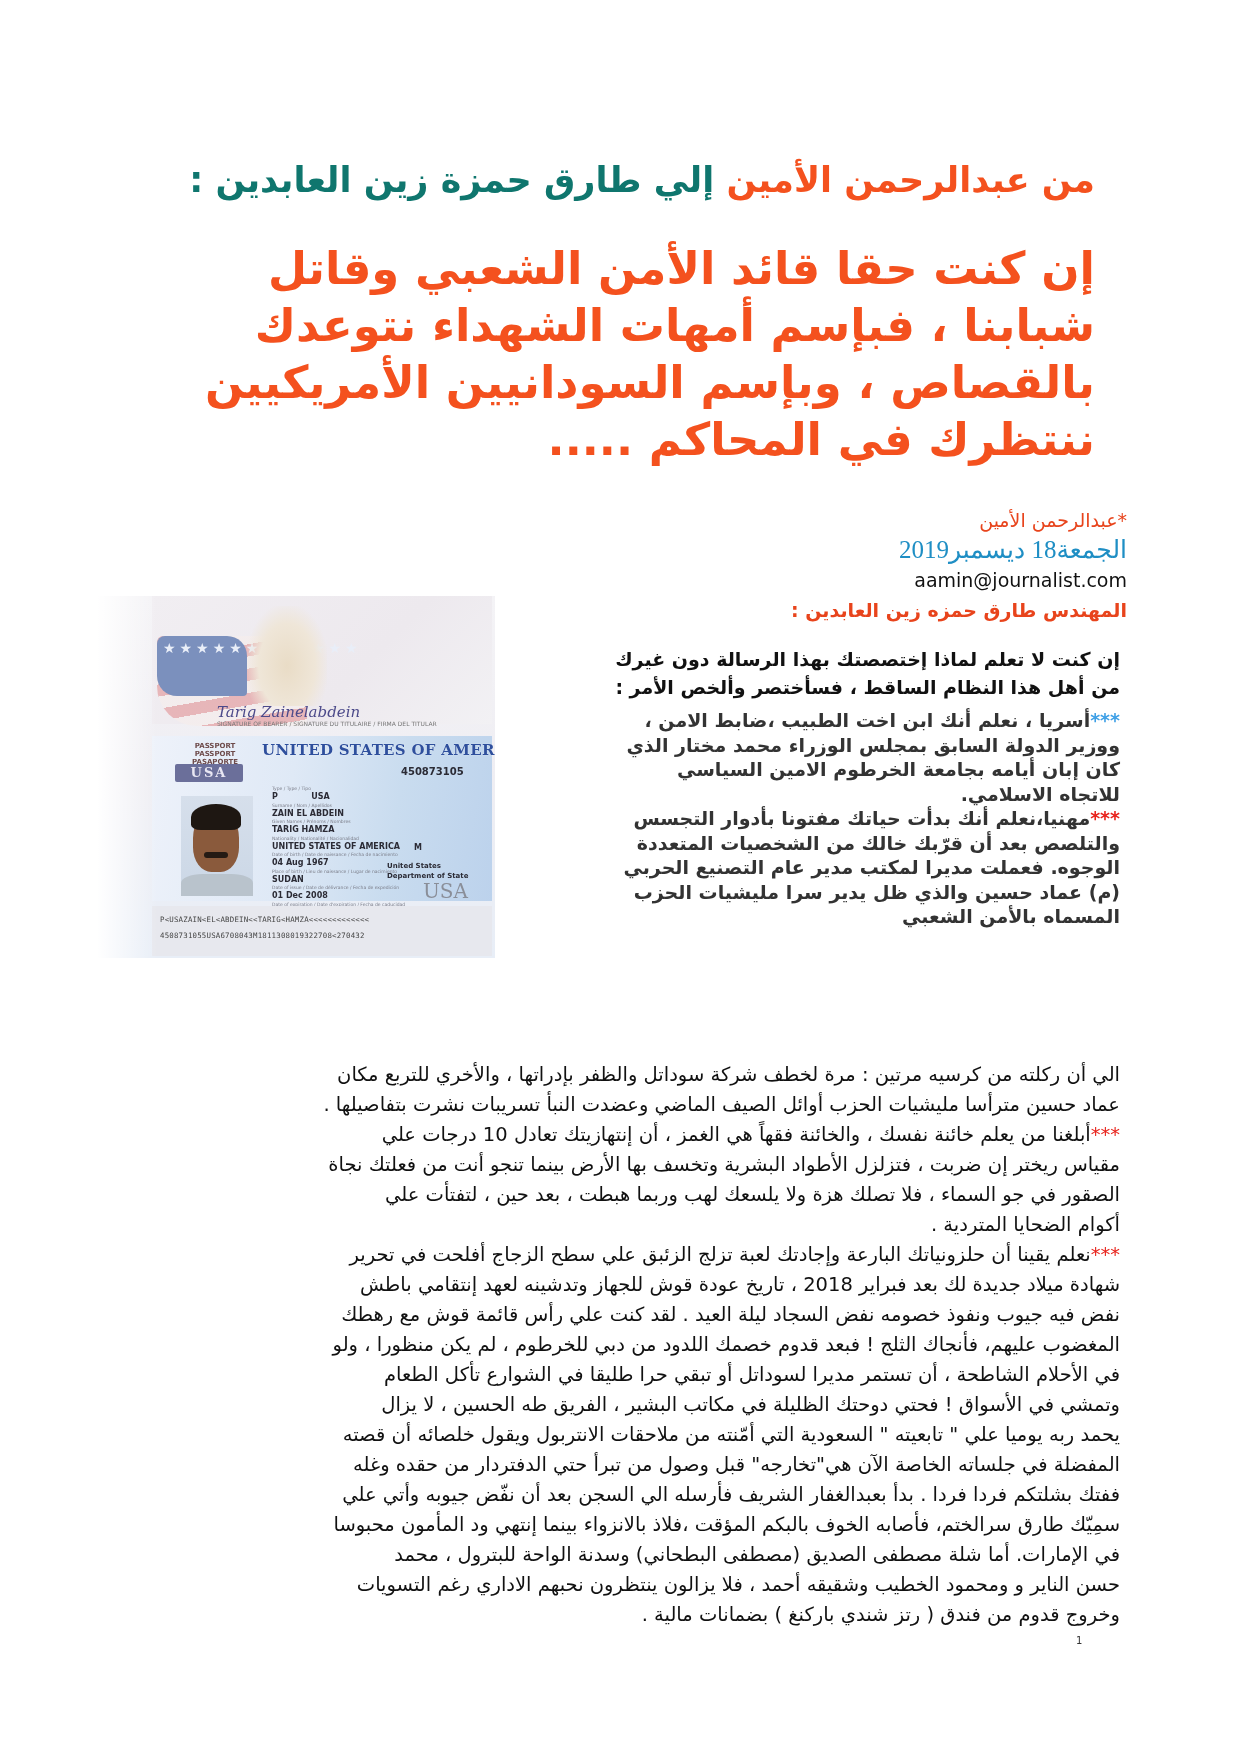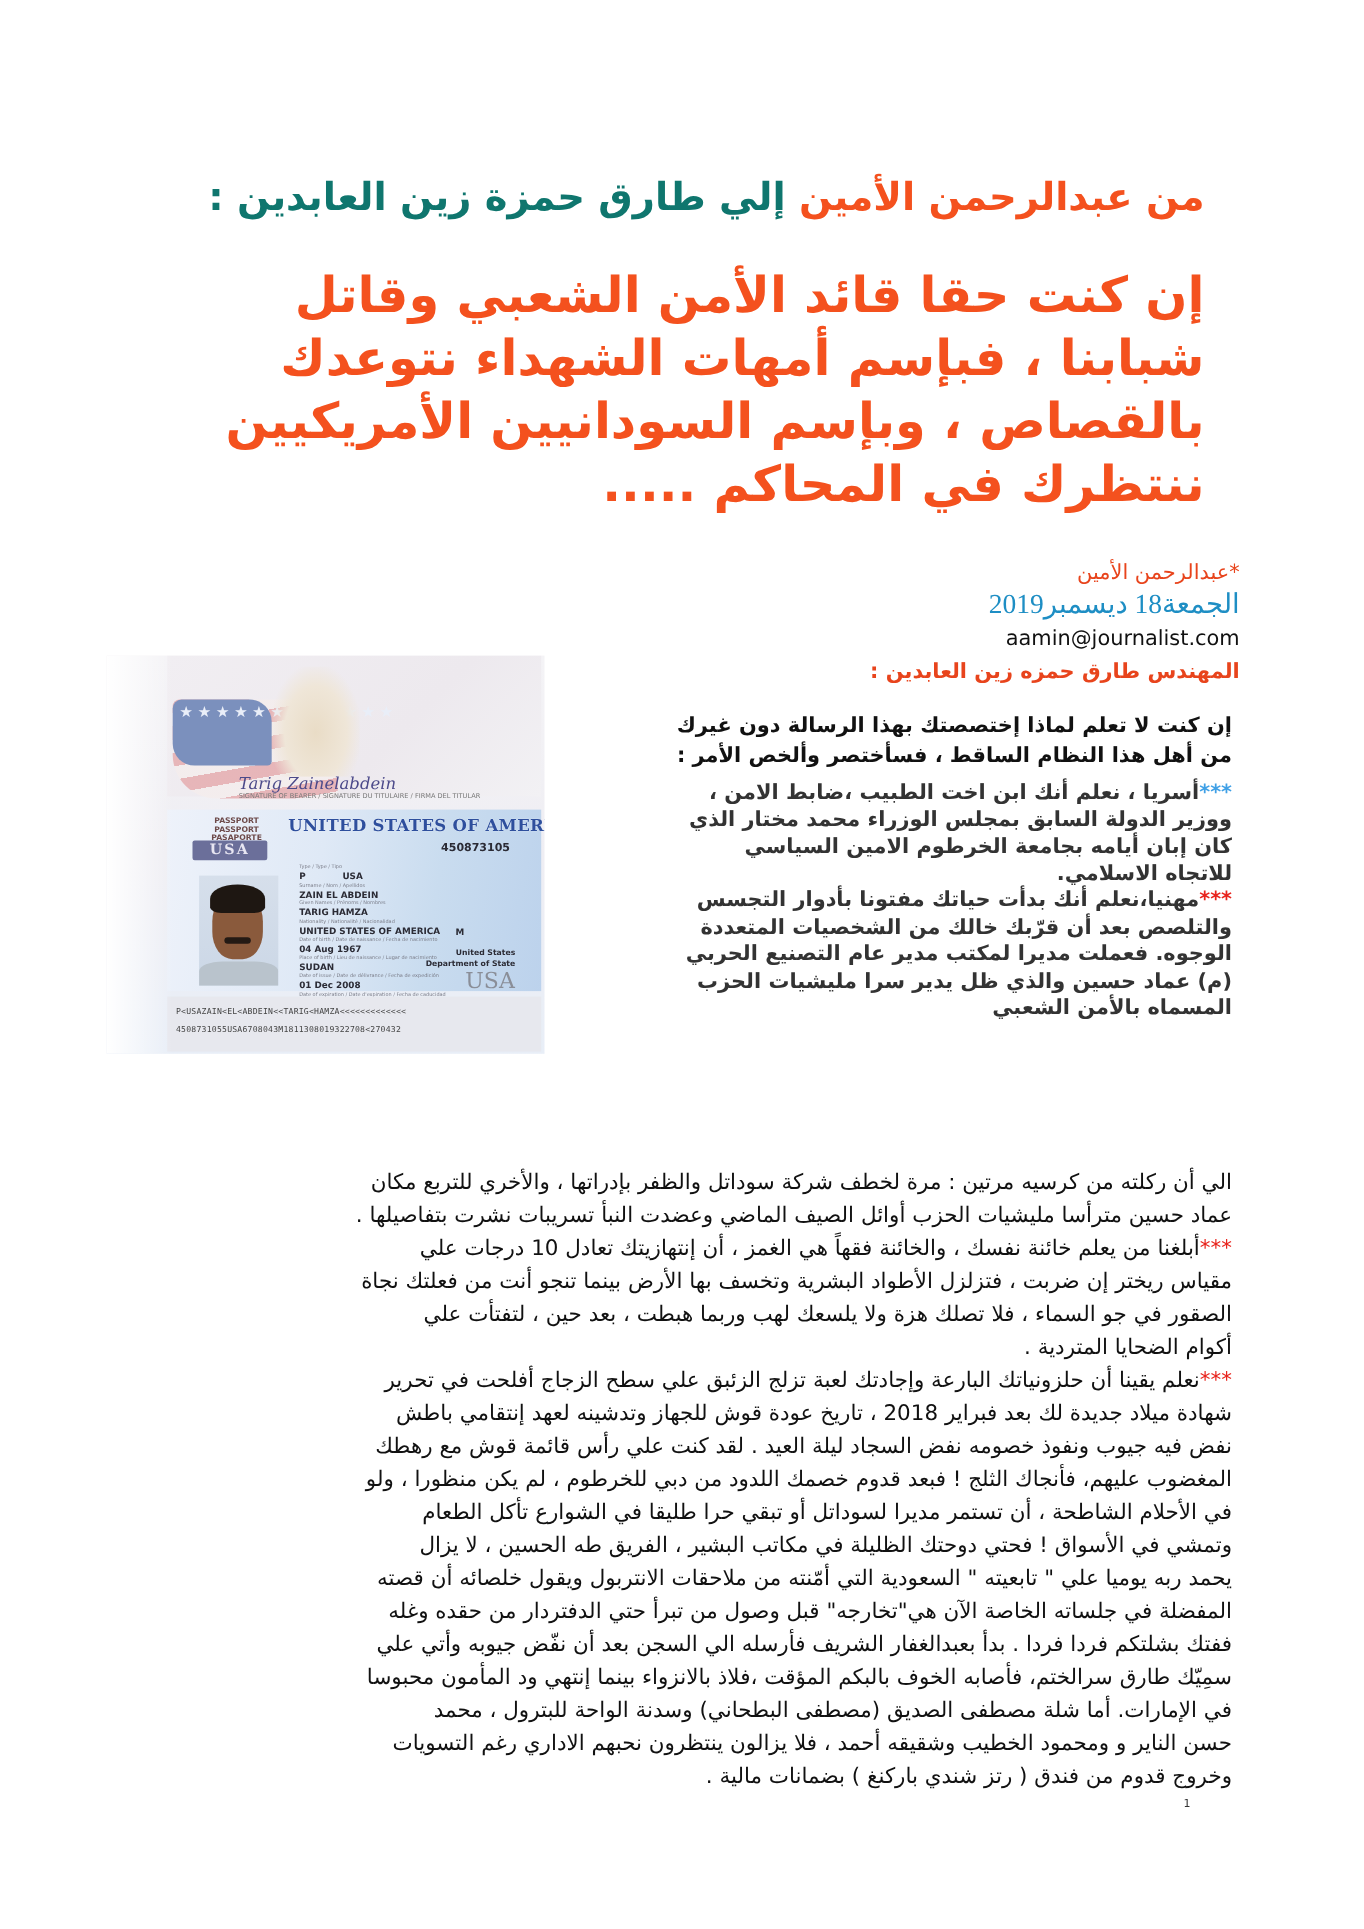--- a/index.html
+++ b/index.html
@@ -47,21 +47,21 @@
   .pp-usa-badge { position: absolute; left: 78px; top: 168px; width: 68px; height: 18px; background: #6b6f9a; color: #e8e6f2; font-family: "DejaVu Serif", serif; font-weight: bold; font-size: 13px; text-align: center; line-height: 18px; letter-spacing: 2px; border-radius: 2px; }
   .pp-photo { position: absolute; left: 84px; top: 200px; width: 72px; height: 100px; background: linear-gradient(180deg,#d6dfeb 0%, #cbd7e6 100%); overflow: hidden; }
   .pp-face { position: absolute; left: 12px; top: 14px; width: 46px; height: 62px; border-radius: 45% 45% 40% 40%; background: #8a5a3c; }
   .pp-hair { position: absolute; left: 10px; top: 8px; width: 50px; height: 26px; border-radius: 50% 50% 20% 20%; background: #1e1712; }
   .pp-mustache { position: absolute; left: 23px; top: 56px; width: 24px; height: 6px; border-radius: 3px; background: #241a14; }
   .pp-shirt { position: absolute; left: 0; top: 78px; width: 72px; height: 30px; border-radius: 30% 30% 0 0; background: #b9c3cc; }
   .pp-fields { position: absolute; left: 175px; top: 166px; font-size: 8px; color: #2b2b35; line-height: 11.5px; font-weight: bold; white-space: nowrap; margin-top: 24px; }
   .pp-fields .lbl { font-size: 4.5px; color: #7a7c88; font-weight: normal; line-height: 5px; display: block; }
   .pp-num { position: absolute; left: 304px; top: 170px; font-size: 10px; font-weight: bold; color: #2b2b35; }
   .pp-sex { position: absolute; left: 317px; top: 247px; font-size: 8px; font-weight: bold; color: #2b2b35; }
-  .pp-auth { position: absolute; left: 290px; top: 265px; font-size: 7px; font-weight: bold; color: #2b2b35; text-align: right; line-height: 10px; }
+  .pp-auth { position: absolute; left: 290px; top: 265px; font-size: 7px; font-weight: bold; color: #2b2b35; text-align: left; line-height: 10px; }
   .pp-usa-big { position: absolute; left: 326px; top: 283px; font-family: "DejaVu Serif", serif; color: #8a8e98; font-size: 20px; }
   .pp-mrz { position: absolute; left: 55px; top: 310px; width: 340px; height: 50px; background: #e7e8ee; font-family: "DejaVu Sans Mono", monospace; font-size: 7.4px; color: #444; line-height: 16px; padding: 6px 0 0 8px; box-sizing: border-box; white-space: nowrap; letter-spacing: .2px; }
 
   .intro {
     position: absolute; left: 500px; top: 645px; width: 620px;
     direction: rtl; text-align: right; color: #111;
     font-family: "DejaVu Sans", sans-serif; font-weight: bold;
     font-size: 19px; line-height: 28px;
   }
   .intro .line { display: block; white-space: nowrap; }

